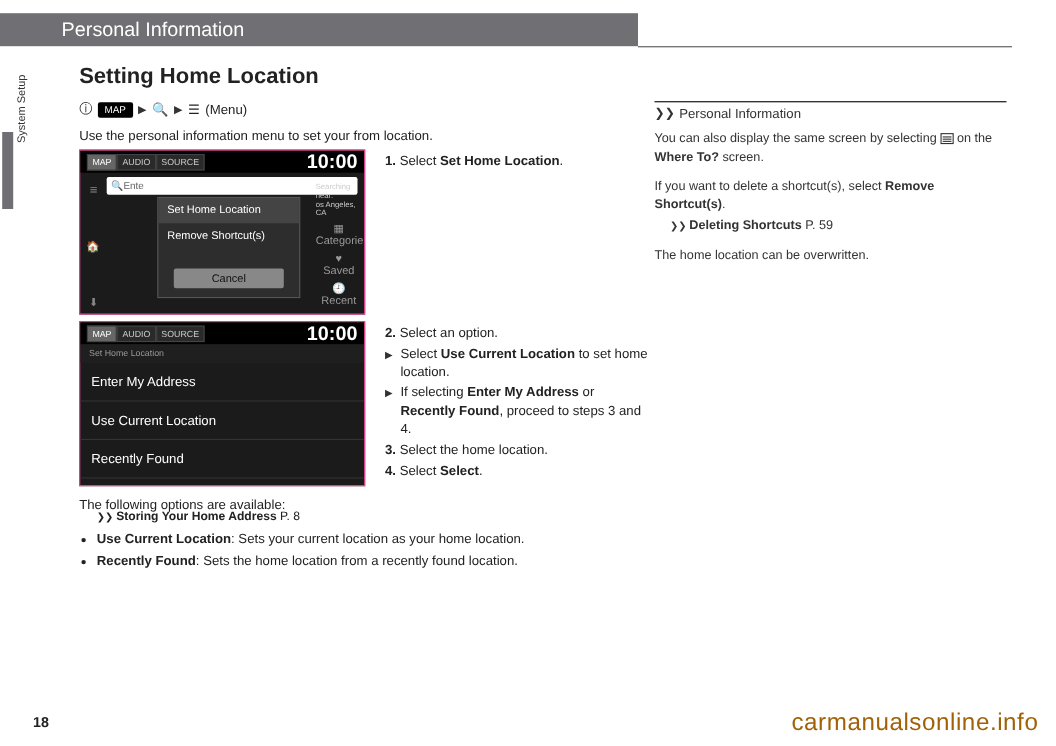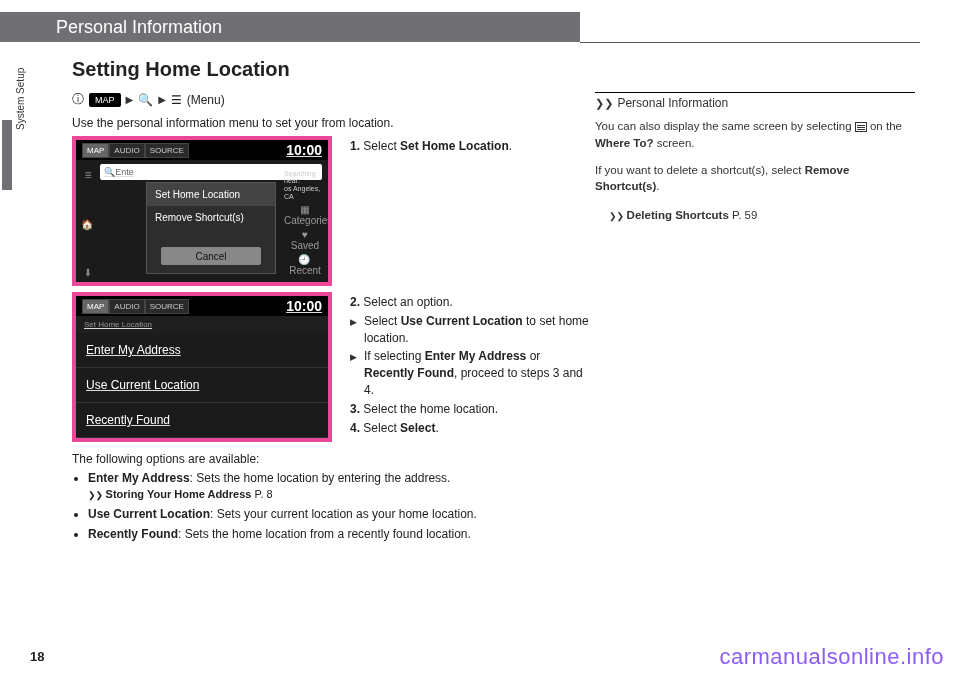--- a/index.html
+++ b/index.html
@@ -58,35 +58,34 @@
     .bc-icon { display:inline-flex; align-items:center; justify-content:center; }
     .map-chip {
       background: #000; color:#fff; font-size:9px; padding:2px 6px; border-radius:2px;
     }
     .tri { color:#333; font-size:10px; }
     .intro { font-size: 12px; margin-bottom: 6px; }
     .row { display:flex; gap: 18px; margin-bottom: 6px; }
     .shot {
       width: 260px; height: 150px;
       background: #1b1b1b;
-      border: 4px solid #ec4899;
+      border: 1px solid #ec4899;
       color: #ddd;
       font-size: 10px;
       position: relative;
       overflow:hidden;
-      text-decoration:underline;
     }
     .shot-top {
       height: 20px; background:#000;
       display:flex; align-items:center; justify-content:space-between;
       padding: 0 6px; font-size:9px;
     }
     .top-tabs span { display:inline-block; padding:2px 4px; background:#2a2a2a; color:#ccc; font-size:8px; border:1px solid #444;}
     .top-tabs span.active { background:#666; color:#fff;}
-    .clock { color:#fff; font-size:14px; font-weight:700;}
+    .clock { color:#fff; font-size:18px; font-weight:700;}
     .shot1-search {
       margin:4px 6px 0 24px; height:16px; background:#fff; color:#666; font-size:9px;
       display:flex; align-items:center; padding:0 4px; border-radius:2px;
     }
     .popup {
       position:absolute; top:42px; left:70px; width:130px;
       background:#2d2d2d; border:1px solid #555;
     }
     .popup-item { padding:6px 8px; color:#fff; font-size:10px; }
     .popup-item.sel { background:#444; }
@@ -128,21 +127,21 @@
       padding-top:2px; font-size:12px; margin-bottom:6px;
       display:flex; align-items:center; gap:4px;
     }
     .sidebar-title .dchev { font-size:11px;}
     .side-block { margin-bottom:10px; }
     .menu-box { display:inline-block; width:12px; height:10px; border:1px solid #333; vertical-align:middle; position:relative;}
     .menu-box::before { content:""; position:absolute; left:1px; right:1px; top:2px; height:1px; background:#333; box-shadow:0 2px 0 #333, 0 4px 0 #333;}
     .page-num { position:absolute; bottom:14px; left:30px; font-size:13px; font-weight:700;}
     .watermark {
       position:absolute; bottom:8px; right:16px;
-      font-size:22px; color:#8b5cf6; font-weight:400; letter-spacing:0.5px;
+      font-size:22px; color:#a16207; font-weight:400; letter-spacing:0.5px;
       font-family: Arial, sans-serif;
     }
     .ref-arrow::before{ content:"❯❯ "; font-size:9px;}
   </style>
 </head>
 <body>
 
 <div class="header-band">Personal Information</div>
 <div class="header-rule"></div>
 
@@ -225,38 +224,36 @@
     <div class="steps">
       <p><span class="bold">2.</span> <span>Select an option.</span></p>
       <p class="indent"><span>Select </span><span class="bold">Use Current Location</span><span> to set home location.</span></p>
       <p class="indent"><span>If selecting </span><span class="bold">Enter My Address</span><span> or </span><span class="bold">Recently Found</span><span>, proceed to steps 3 and 4.</span></p>
       <p><span class="bold">3.</span> <span>Select the home location.</span></p>
       <p><span class="bold">4.</span> <span>Select </span><span class="bold">Select</span><span>.</span></p>
     </div>
   </div>
 
   <div class="options-intro">The following options are available:</div>
-  <ul class="opt-list">
-    <li><span class="bold">Enter My Address</span><span>: Sets the home location by entering the address.</span></li>
-  </ul>
   <div class="xref"><span class="ref-arrow"></span><span class="book">Storing Your Home Address</span><span> P. 8</span></div>
   <ul class="opt-list">
     <li><span class="bold">Use Current Location</span><span>: Sets your current location as your home location.</span></li>
     <li><span class="bold">Recently Found</span><span>: Sets the home location from a recently found location.</span></li>
   </ul>
 </div>
 
 <div class="sidebar">
   <div class="sidebar-title">
     <span class="dchev">❯❯</span>
     <span>Personal Information</span>
   </div>
   <div class="side-block">
     <span>You can also display the same screen by selecting </span><span class="menu-box"></span><span> on the </span><span class="bold">Where To?</span><span> screen.</span>
   </div>
   <div class="side-block">
     <span>If you want to delete a shortcut(s), select </span><span class="bold">Remove Shortcut(s)</span><span>.</span>
-    <div style="margin-left:14px; margin-top:12px;" class="ref-arrow"><span class="bold">Deleting Shortcuts</span><span> P. 59</span></div>
-  </div>
+    <div style="margin-left:14px; margin-top:2px;" class="ref-arrow"><span class="bold">Deleting Shortcuts</span><span> P. 59</span></div>
+  </div>
+  <div class="side-block">The home location can be overwritten.</div>
 </div>
 
 <div class="page-num">18</div>
 <div class="watermark">carmanualsonline.info</div>
 
 </body></html>

